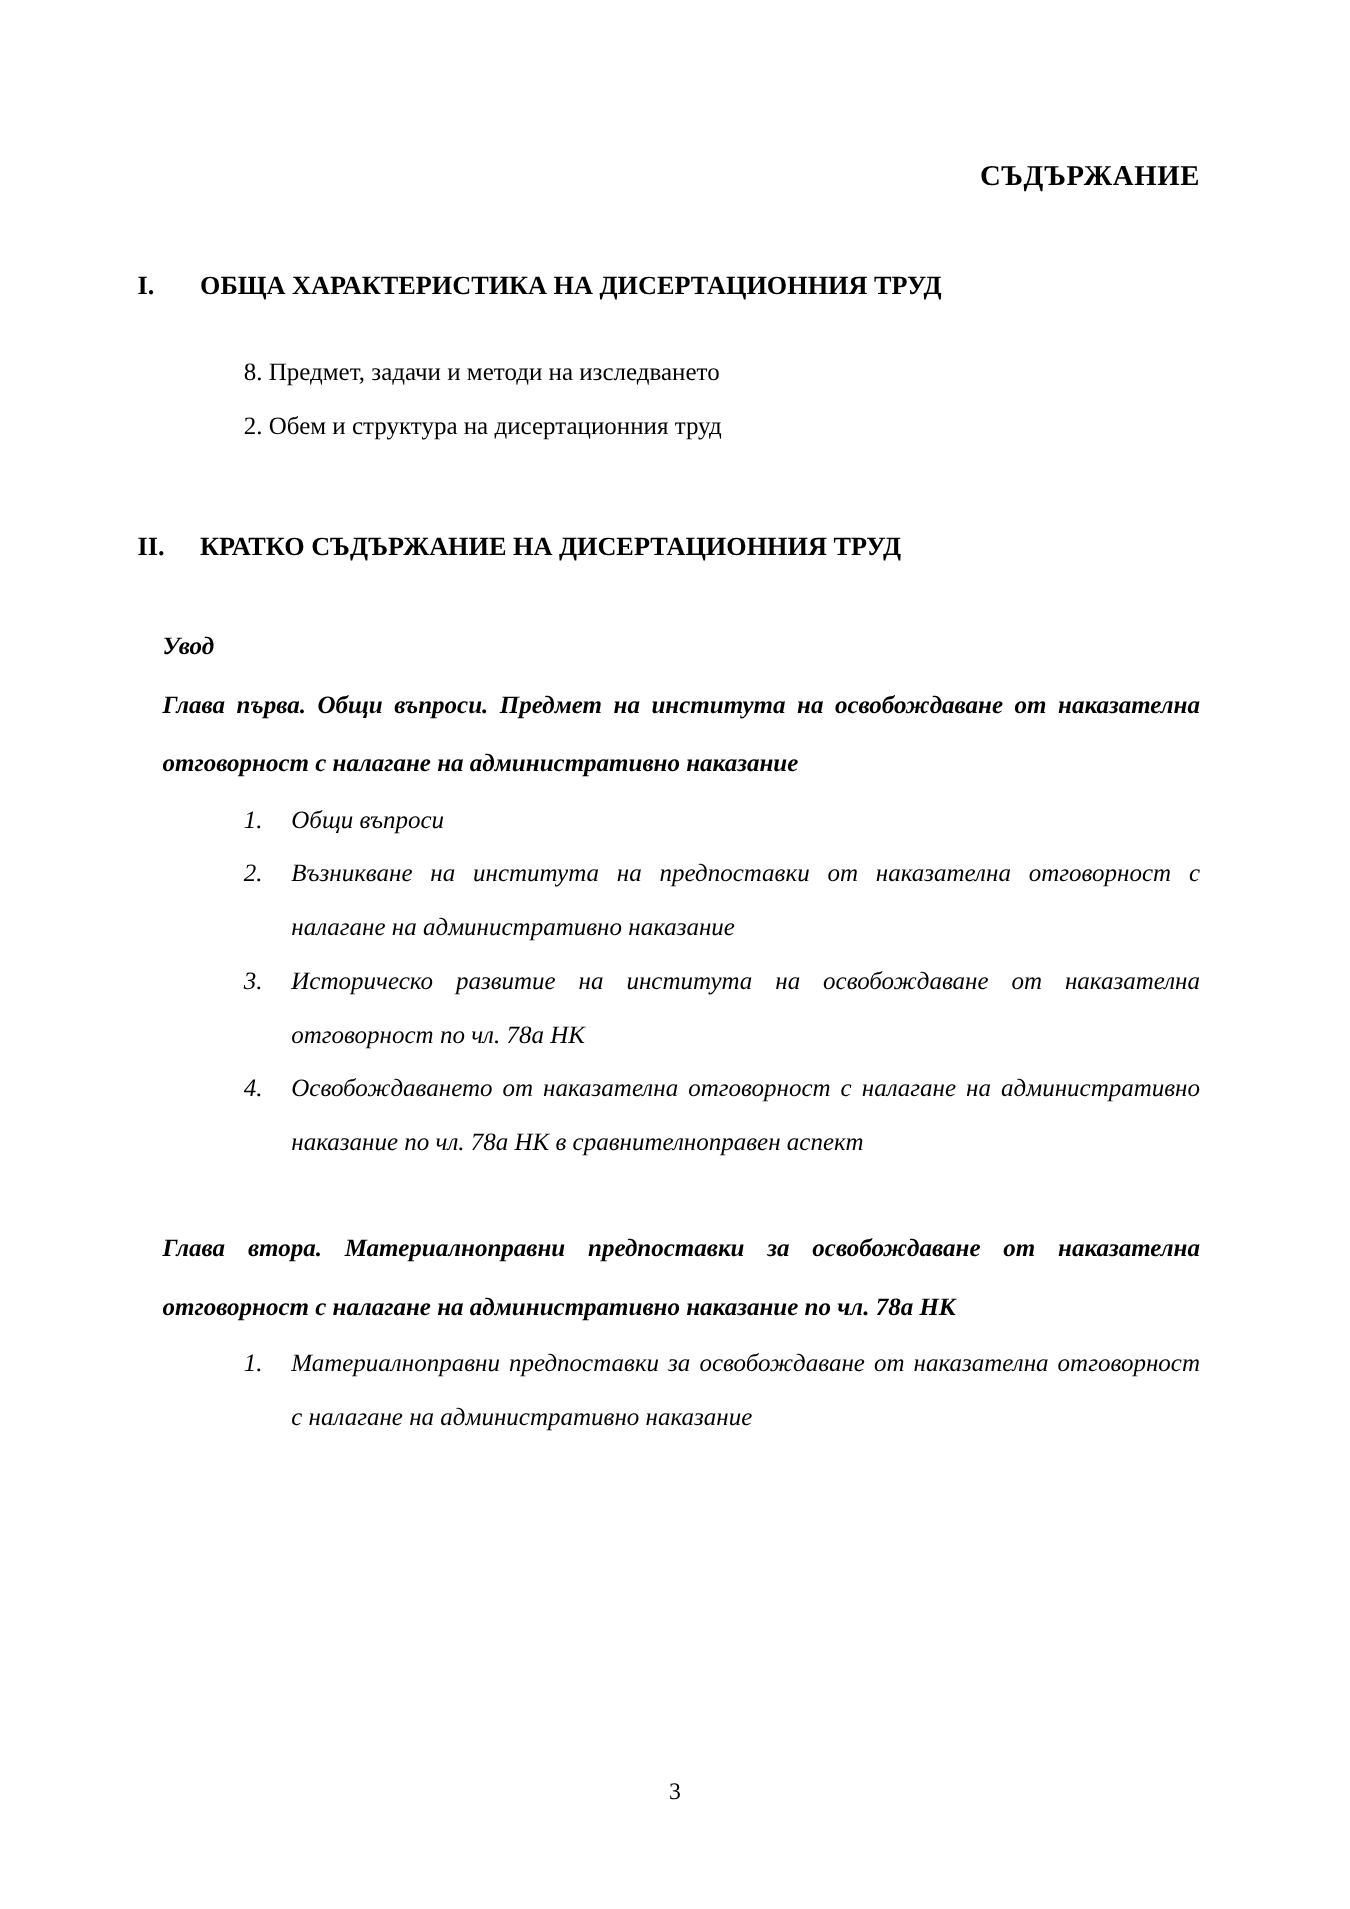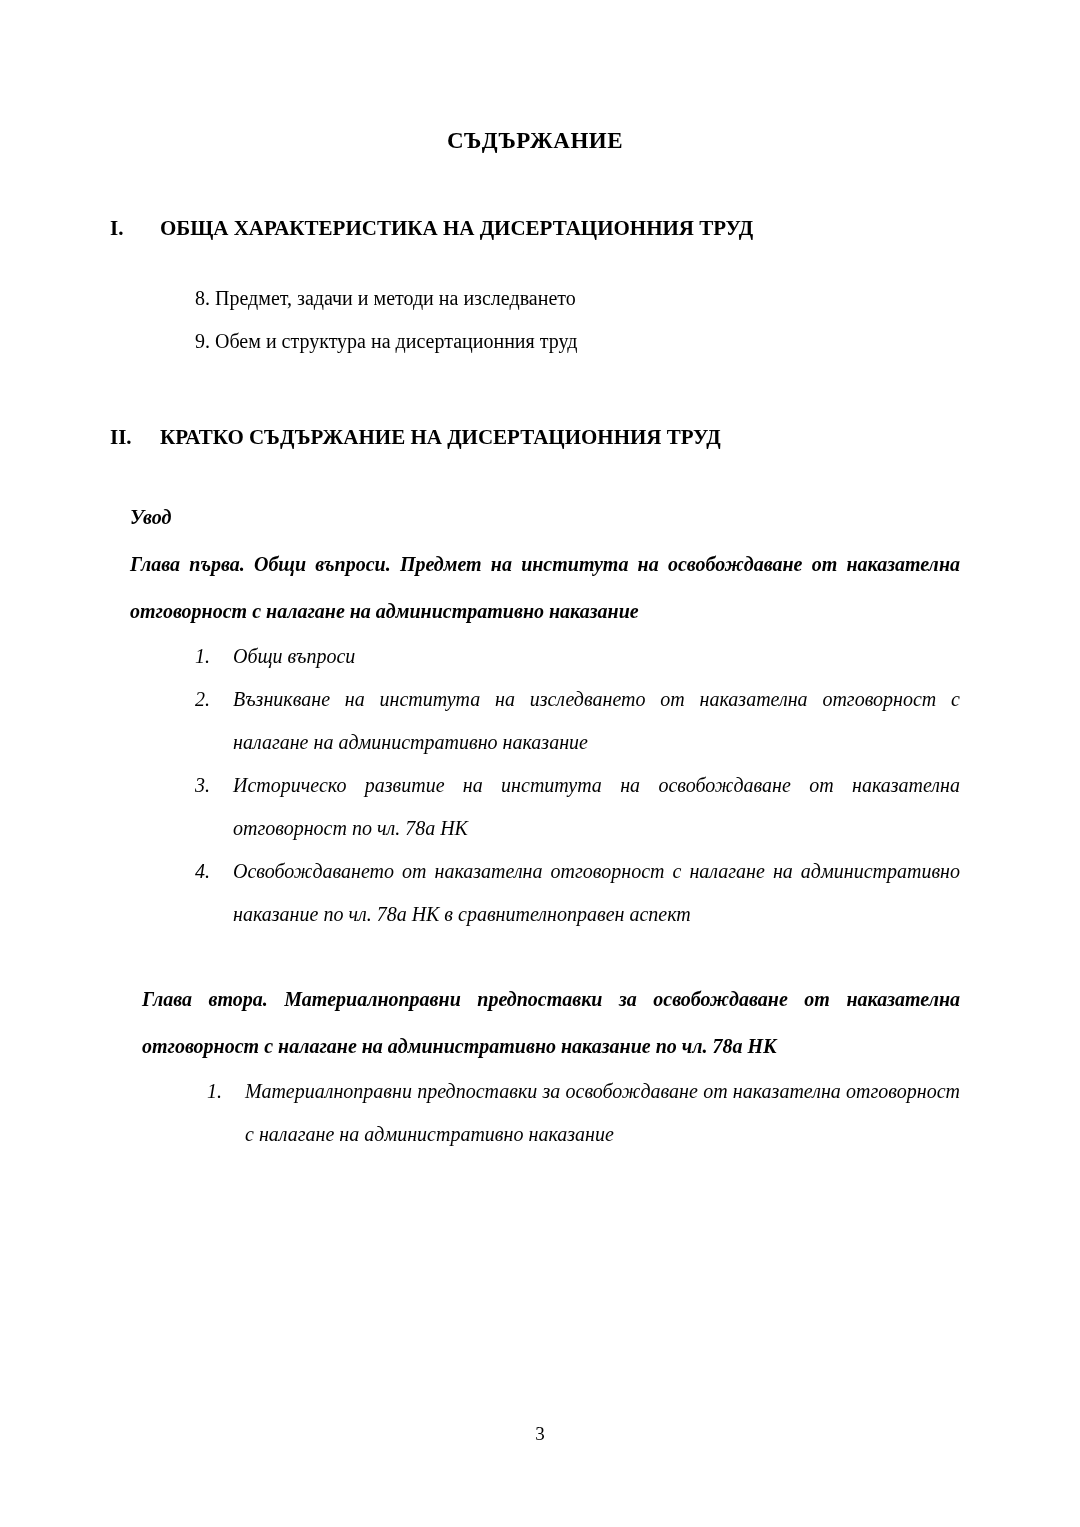--- a/index.html
+++ b/index.html
@@ -15,21 +15,21 @@
     position: relative;
     width: 1080px;
     height: 1527px;
     margin: 0 auto;
     background: #ffffff;
     box-sizing: border-box;
     padding: 128px 120px 0 110px; 
     overflow: hidden;
   }
   .doc-title {
-    text-align: center;
+    text-align: right;
     font-weight: bold;
     font-size: 23px;
     letter-spacing: 0.5px;
     margin: 0 0 0 0;
   }
   .section-heading {
     display: flex;
     font-weight: bold;
     font-size: 21px;
     margin-top: 62px;
@@ -70,21 +70,20 @@
     line-height: 43px;
     box-sizing: border-box;
   }
   .chapter-item .num {
     position: absolute;
     left: 85px;
     top: 0;
   }
   .chapter2-block {
     margin-top: 40px;
-    margin-left: 12px;
   }
   .page-number {
     position: absolute;
     left: 0;
     right: 0;
     bottom: 82px;
     text-align: center;
     font-size: 19px;
   }
 </style>
@@ -95,42 +94,42 @@
 
   <h1 class="doc-title">СЪДЪРЖАНИЕ</h1>
 
   <div class="section-heading">
     <span class="numeral">I.</span>
     <span>ОБЩА ХАРАКТЕРИСТИКА НА ДИСЕРТАЦИОННИЯ ТРУД</span>
   </div>
 
   <div class="simple-list">
     <div class="simple-item">8. Предмет, задачи и методи на изследването</div>
-    <div class="simple-item">9. Обем и структура на дисертационния труд</div>
+    <div class="simple-item">2. Обем и структура на дисертационния труд</div>
   </div>
 
   <div class="section-heading">
     <span class="numeral">II.</span>
     <span>КРАТКО СЪДЪРЖАНИЕ НА ДИСЕРТАЦИОННИЯ ТРУД</span>
   </div>
 
   <div class="body-block">
 
     <div class="uvod">Увод</div>
 
     <div class="chapter-heading">Глава първа. Общи въпроси. Предмет на института на освобождаване от наказателна отговорност с налагане на административно наказание</div>
 
     <div class="chapter-list">
       <div class="chapter-item">
         <span class="num">1.</span>
         <span>Общи въпроси</span>
       </div>
       <div class="chapter-item">
         <span class="num">2.</span>
-        <span>Възникване на института на изследването от наказателна отговорност с налагане на административно наказание</span>
+        <span>Възникване на института на предпоставки от наказателна отговорност с налагане на административно наказание</span>
       </div>
       <div class="chapter-item">
         <span class="num">3.</span>
         <span>Историческо развитие на института на освобождаване от наказателна отговорност по чл. 78а НК</span>
       </div>
       <div class="chapter-item">
         <span class="num">4.</span>
         <span>Освобождаването от наказателна отговорност с налагане на административно наказание по чл. 78а НК в сравнителноправен аспект</span>
       </div>
     </div>

